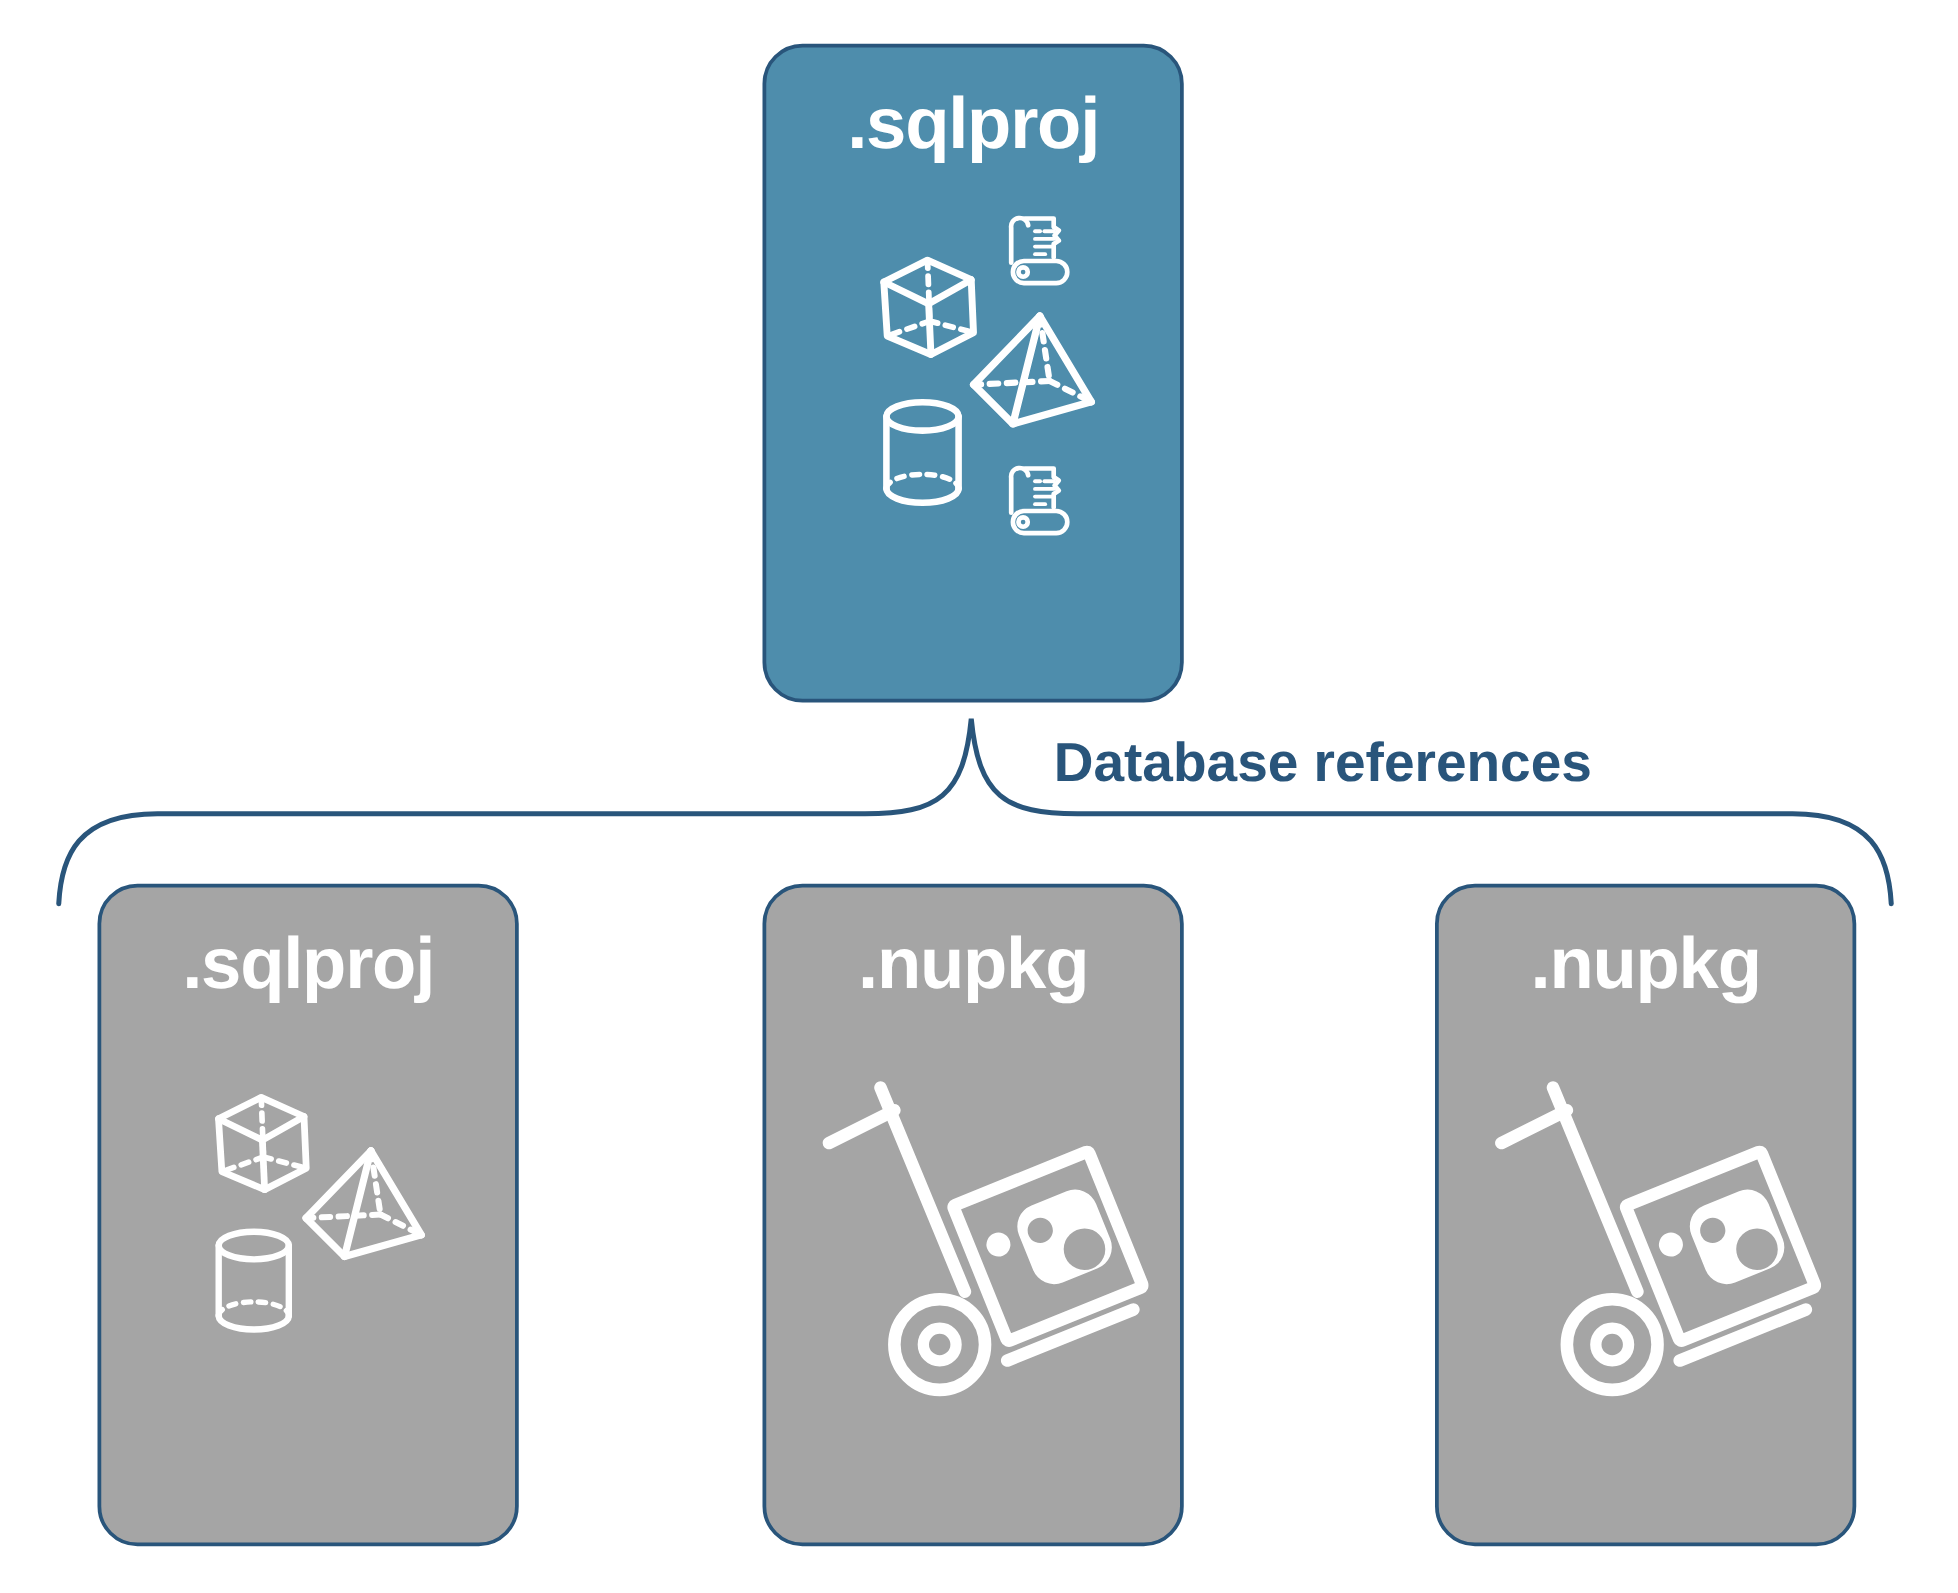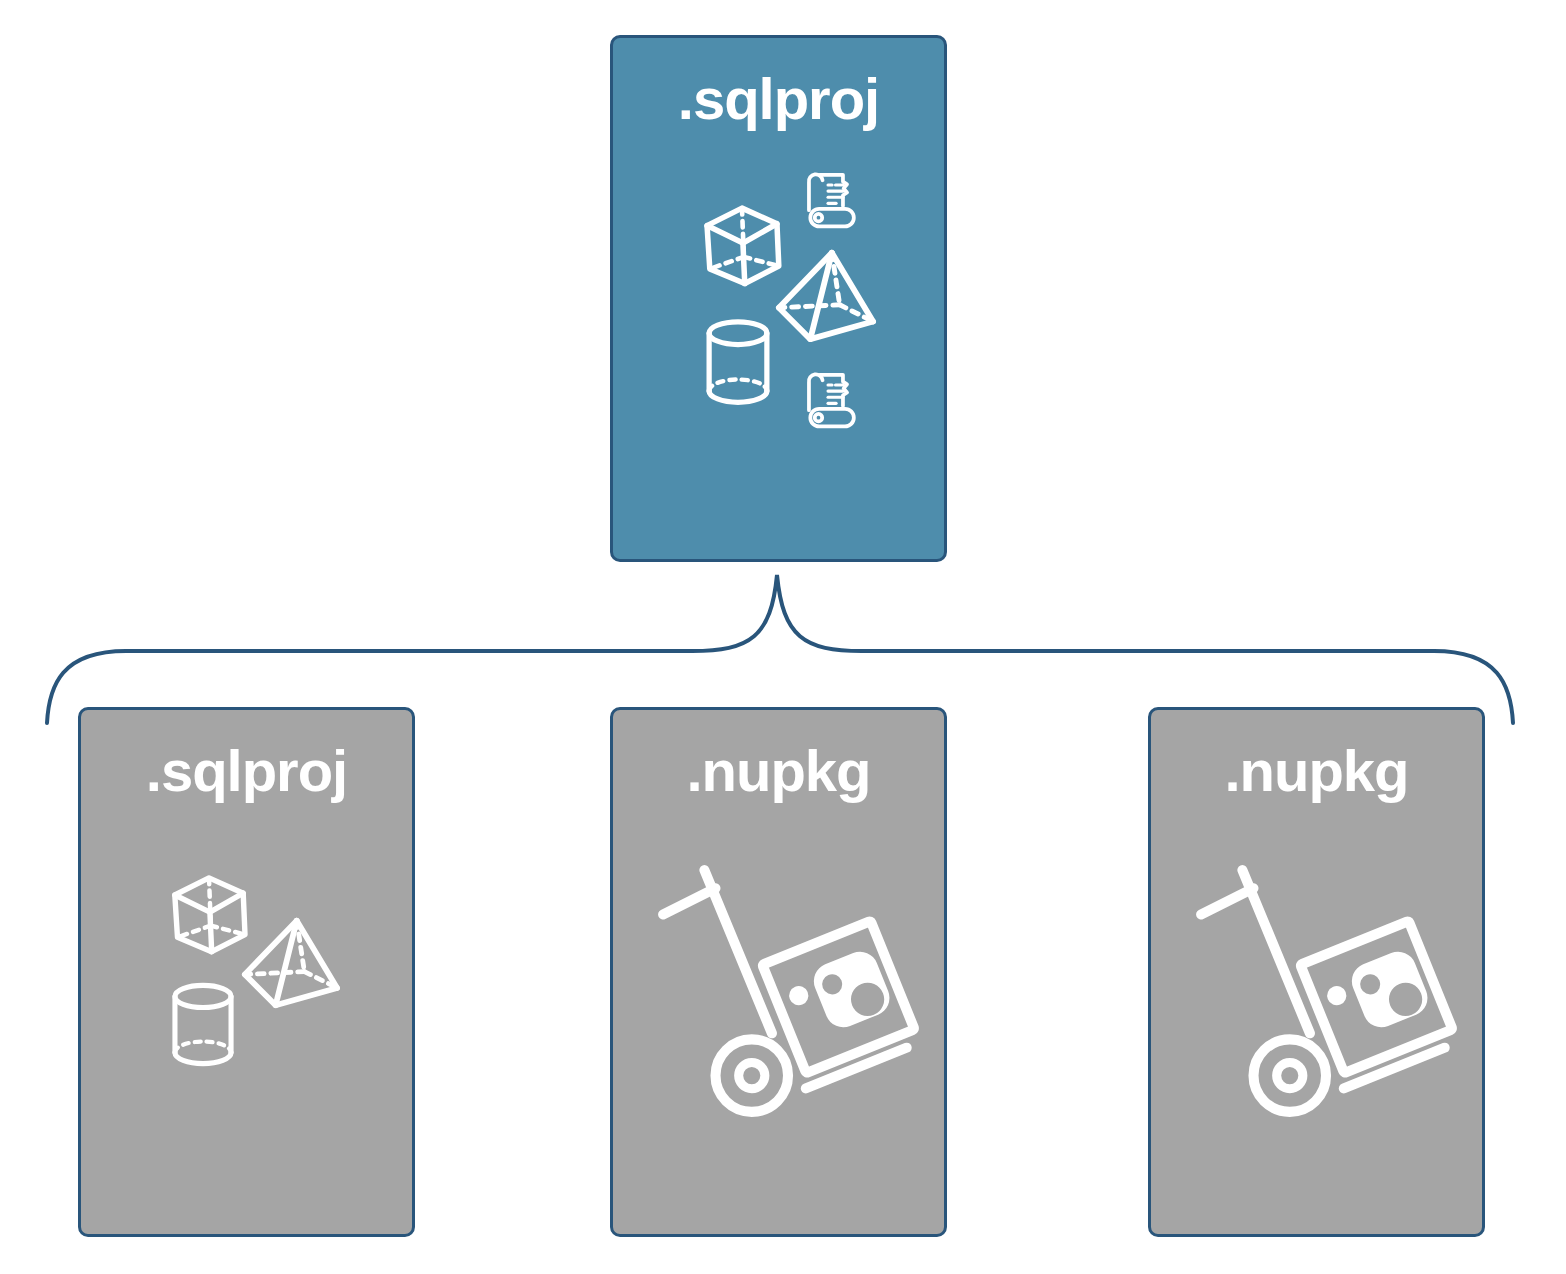--- a/index.html
+++ b/index.html
@@ -13,21 +13,21 @@
     position:relative;
     width:1566px;height:1274px;
     background:#ffffff;
     font-family:"Liberation Sans","DejaVu Sans",sans-serif;
     overflow:hidden;
   }
   .box{
     position:absolute;
     width:337px;
     border:3.5px solid var(--navy);
-    border-radius:10px;
+    border-radius:32px;
     box-sizing:border-box;
   }
   .box--teal{background:var(--teal);top:35px;left:610px;height:527px;}
   .box--gray{background:var(--gray);top:707px;height:530px;}
   .box__title{
     position:absolute;
     left:0;right:0;top:32px;
     text-align:center;
     font-size:58px;
     line-height:1;
@@ -145,20 +145,21 @@
         <use href="#sym-cylinder"></use>
       </svg>
     <svg class="icon" style="left:181px;top:330px;width:68px;height:68px">
         <use href="#sym-scroll"></use>
       </svg>
   </div>
 
   <svg class="brace" viewBox="0 0 1566 1274">
     <path d="M47 723 C49 685 62 651 126 651 L692 651 C750 651 771 637 777 575 C783 637 804 651 862 651 L1434 651 C1498 651 1511 685 1513 723" fill="none" stroke="var(--navy)" stroke-width="4" stroke-linecap="round"></path>
   </svg>
+  <div class="brace-label">Database references</div>
 
   <div class="box box--gray" style="left:78px">
     <div class="box__title">.sqlproj</div>
     <svg class="icon" style="left:83px;top:158px;width:90px;height:90px">
         <use href="#sym-cube"></use>
       </svg>
     <svg class="icon" style="left:156px;top:204px;width:106px;height:96px">
         <use href="#sym-pyramid"></use>
       </svg>
     <svg class="icon" style="left:88px;top:272px;width:68px;height:85px">

